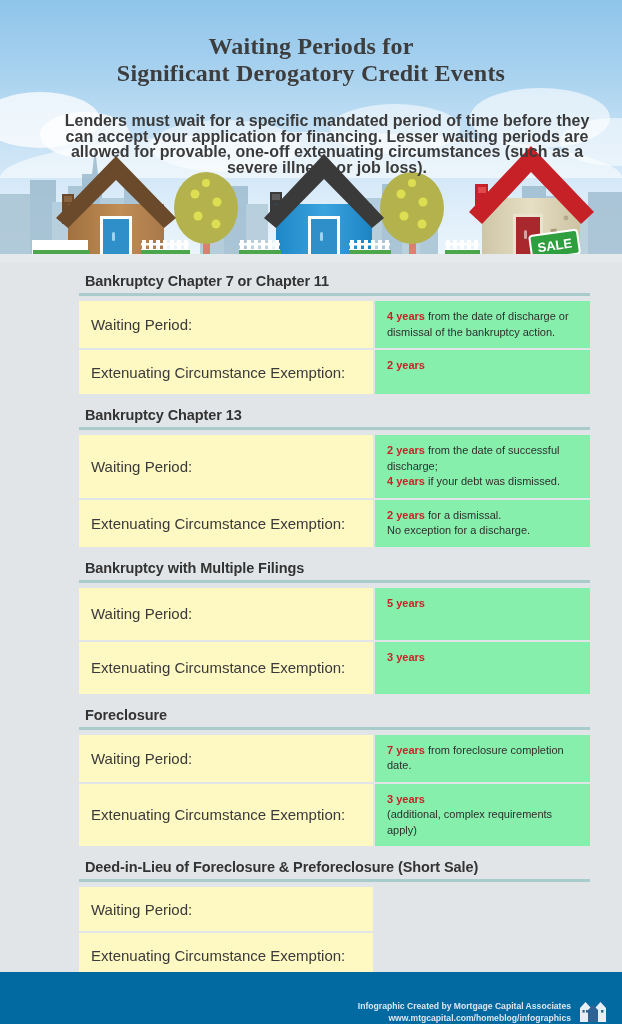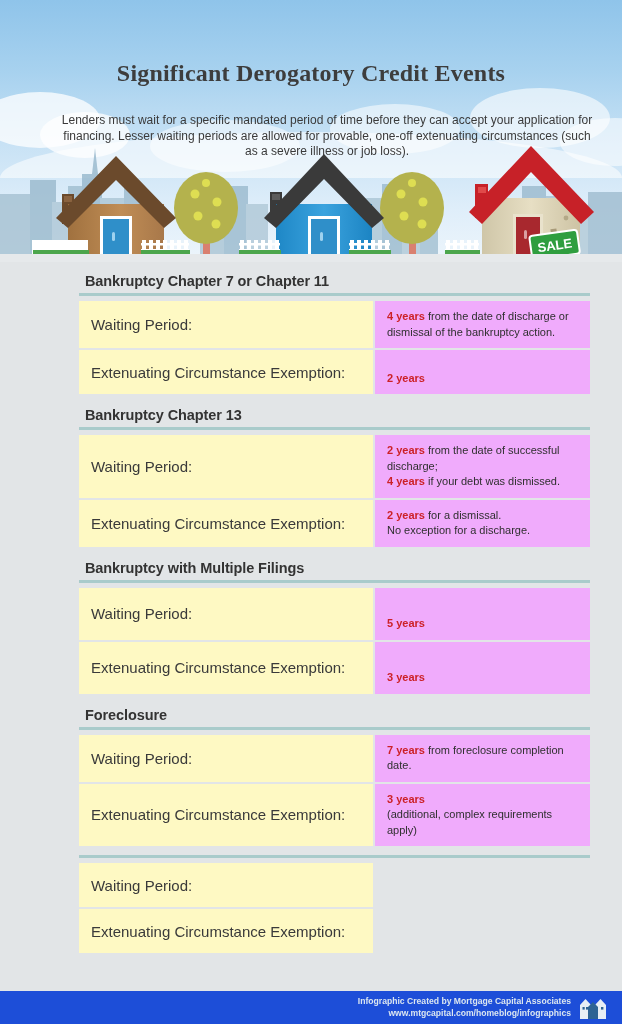--- a/index.html
+++ b/index.html
@@ -51,24 +51,24 @@
     font-size: 24px;
     line-height: 27px;
     padding-top: 17px;
     letter-spacing: .2px;
   }
   .hero-sub {
     position: relative;
     z-index: 6;
     text-align: center;
     color: #3a3a3a;
-    font-size: 12px;
+    font-size: 16px;
     line-height: 15.5px;
     padding: 10px 26px 0 58px;
-    font-weight: 400;
+    font-weight: 700;
   }
 
   
   .scene {
     position: absolute;
     left: 0;
     bottom: 0;
     width: 622px;
     height: 126px;
     z-index: 3;
@@ -108,44 +108,44 @@
     font-size: 15px;
     padding: 8px 10px 8px 12px;
     display: flex;
     align-items: center;
     min-height: 44px;
     border-right: 2px solid #e2e5e7;
   }
   .cell-value {
     flex: 1;
     box-sizing: border-box;
-    background: #f0abfc;
+    background: #86efac;
     color: #2f2f2f;
     font-size: 11px;
     line-height: 15.5px;
     padding: 8px 10px 8px 12px;
     display: flex;
-    align-items: flex-end;
+    align-items: flex-start;
     min-height: 44px;
   }
   .cell-value .hl {
     color: #cc2127;
     font-weight: bold;
   }
   .tall { min-height: 52px; }
 
   
   .footer {
     position: absolute;
     left: 0; bottom: 0;
     width: 622px;
-    height: 33px;
-    background: #1d4ed8;
+    height: 52px;
+    background: #0369a1;
     display: flex;
-    align-items: center;
+    align-items: flex-end;
     justify-content: flex-end;
     padding-right: 14px;
     box-sizing: border-box;
   }
   .footer-text {
     text-align: right;
     color: #dbe6f0;
     font-size: 8.6px;
     line-height: 11.5px;
     margin-right: 7px;
@@ -163,21 +163,21 @@
 
     <div class="cloud" style="left:-20px; top:92px; width:120px; height:56px;"></div>
     <div class="cloud" style="left:40px; top:112px; width:90px; height:46px;"></div>
     <div class="cloud" style="left:150px; top:120px; width:150px; height:52px; opacity:.5;"></div>
     <div class="cloud" style="left:330px; top:104px; width:130px; height:50px; opacity:.55;"></div>
     <div class="cloud" style="left:470px; top:88px; width:140px; height:60px; opacity:.6;"></div>
     <div class="cloud" style="left:560px; top:118px; width:110px; height:48px; opacity:.55;"></div>
     <div class="cloudband" style="top:132px;"></div>
 
     <h1 class="hero-title">
-      <br>
+      <span>Waiting Periods for</span><br>
       <span>Significant Derogatory Credit Events</span>
     </h1>
     <p class="hero-sub">Lenders must wait for a specific mandated period of time before they can accept your application for financing. Lesser waiting periods are allowed for provable, one-off extenuating circumstances (such as a severe illness or job loss).</p>
 
     <svg class="scene" viewBox="0 0 622 126" preserveAspectRatio="none">
 
       <g opacity="0.85">
         <rect x="0" y="58" width="34" height="60" fill="#a8c3d4"></rect>
         <rect x="30" y="44" width="26" height="74" fill="#9dbccf"></rect>
         <rect x="52" y="66" width="22" height="52" fill="#b0c9d8"></rect>
@@ -429,20 +429,21 @@
         <div class="cell-value">
           <span>
             <span class="hl">3 years</span><br>
             <span>(additional, complex requirements apply)</span>
           </span>
         </div>
       </div>
     </div>
 
     <div class="section">
+      <div class="section-title">Deed-in-Lieu of Foreclosure &amp; Preforeclosure (Short Sale)</div>
       <div class="section-rule"></div>
 
       <div class="row">
         <div class="cell-label">Waiting Period:</div>
       </div>
 
       <div class="row">
         <div class="cell-label">Extenuating Circumstance Exemption:</div>
       </div>
     </div>

